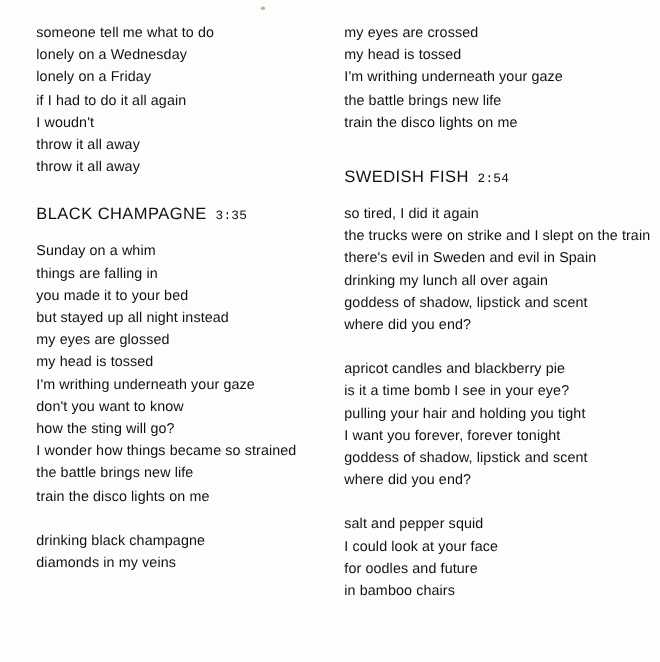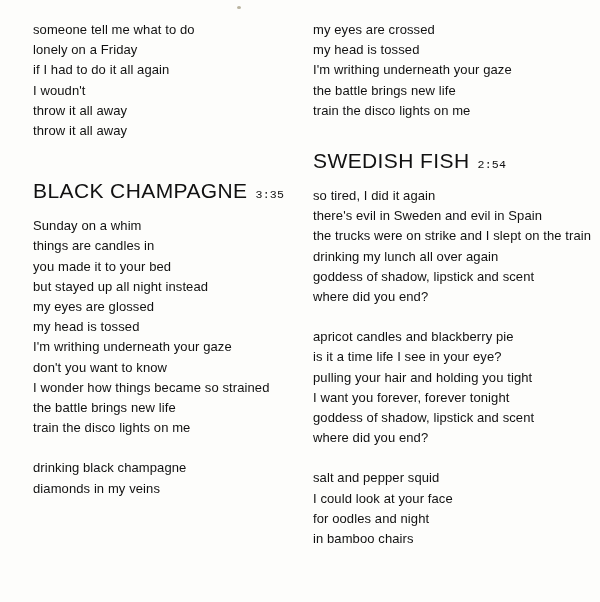--- a/index.html
+++ b/index.html
@@ -60,72 +60,74 @@
   .song-title {
     font-size: 15.2px;
     line-height: 20px;
     letter-spacing: 0.3px;
     font-weight: 400;
     display: flex;
     align-items: baseline;
     gap: 8px;
   }
   .song-title .name {
-    font-size: 21px;
+    font-size: 15px;
     letter-spacing: 0.4px;
   }
   .song-title .dur {
     font-size: 11.6px;
     letter-spacing: 0.2px;
     font-family: Liberation Mono, monospace;
   }
   .title-block {
-    margin-top: 40px;
+    margin-top: 24px;
     margin-bottom: 11px;
   }
   .title-block.first-right {
     margin-top: 30px;
   }
   .stanza + .stanza {
     margin-top: 20px;
   }
 </style>
 </head>
 <body>
 
 <div class="page">
   <div class="speck"></div>
   <div class="columns">
 
     <div class="col col-left">
 
       <div class="block stanza">
         <div class="line">someone tell me what to do</div>
+        <div class="line">lonely on a Wednesday</div>
         <div class="line">lonely on a Friday</div>
         <div class="line">if I had to do it all again</div>
         <div class="line">I woudn't</div>
         <div class="line">throw it all away</div>
         <div class="line">throw it all away</div>
       </div>
 
 
       <div class="title-block song-title">
         <span class="name">BLACK CHAMPAGNE</span>
         <span class="dur">3:35</span>
       </div>
 
       <div class="block stanza">
         <div class="line">Sunday on a whim</div>
-        <div class="line">things are candles in</div>
+        <div class="line">things are falling in</div>
         <div class="line">you made it to your bed</div>
         <div class="line">but stayed up all night instead</div>
         <div class="line">my eyes are glossed</div>
         <div class="line">my head is tossed</div>
         <div class="line">I'm writhing underneath your gaze</div>
         <div class="line">don't you want to know</div>
+        <div class="line">how the sting will go?</div>
         <div class="line">I wonder how things became so strained</div>
         <div class="line">the battle brings new life</div>
         <div class="line">train the disco lights on me</div>
       </div>
 
       <div class="block stanza">
         <div class="line">drinking black champagne</div>
         <div class="line">diamonds in my veins</div>
 
       </div>
@@ -142,41 +144,41 @@
         <div class="line">train the disco lights on me</div>
       </div>
 
       <div class="title-block first-right song-title">
         <span class="name">SWEDISH FISH</span>
         <span class="dur">2:54</span>
       </div>
 
       <div class="block stanza">
         <div class="line">so tired, I did it again</div>
+        <div class="line">the trucks were on strike and I slept on the train</div>
         <div class="line">there's evil in Sweden and evil in Spain</div>
-        <div class="line">the trucks were on strike and I slept on the train</div>
         <div class="line">drinking my lunch all over again</div>
         <div class="line">goddess of shadow, lipstick and scent</div>
         <div class="line">where did you end?</div>
       </div>
 
       <div class="block stanza">
         <div class="line">apricot candles and blackberry pie</div>
-        <div class="line">is it a time life I see in your eye?</div>
+        <div class="line">is it a time bomb I see in your eye?</div>
         <div class="line">pulling your hair and holding you tight</div>
         <div class="line">I want you forever, forever tonight</div>
         <div class="line">goddess of shadow, lipstick and scent</div>
         <div class="line">where did you end?</div>
       </div>
 
 
       <div class="block stanza">
         <div class="line">salt and pepper squid</div>
         <div class="line">I could look at your face</div>
-        <div class="line">for oodles and night</div>
+        <div class="line">for oodles and future</div>
         <div class="line">in bamboo chairs</div>
 
       </div>
 
     </div>
 
   </div>
 </div>
 
 </body></html>

